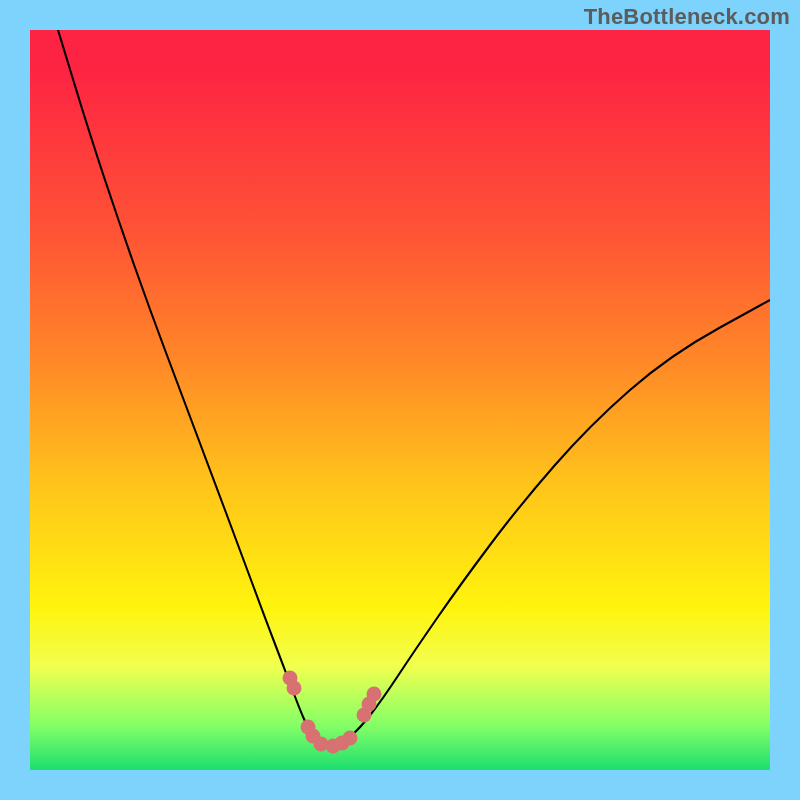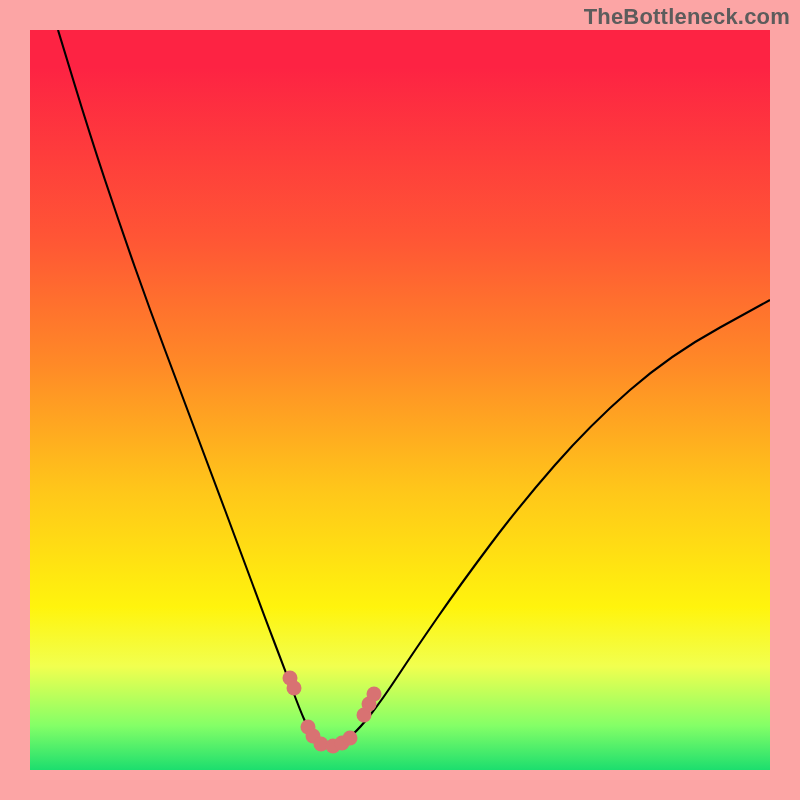--- a/index.html
+++ b/index.html
@@ -8,21 +8,21 @@
     width: 800px;
     height: 800px;
     background: #000;
     font-family: Arial, Helvetica, sans-serif;
     overflow: hidden;
   }
   .frame {
     position: relative;
     width: 800px;
     height: 800px;
-    background: #fca5a5;
+    background: #7dd3fc;
   }
   .plot {
     position: absolute;
     left: 30px;
     top: 30px;
     width: 740px;
     height: 740px;
     background: linear-gradient(
       to bottom,
       #fd2343 0%,

